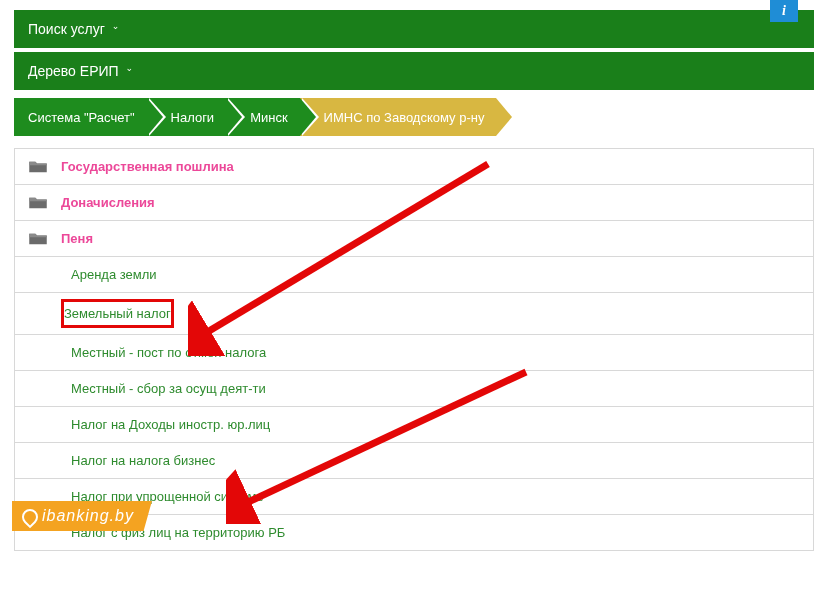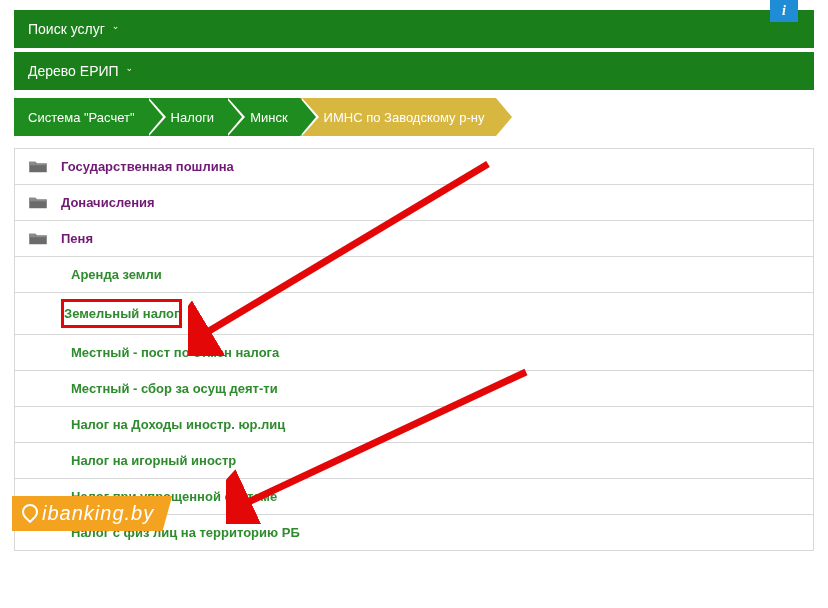--- a/index.html
+++ b/index.html
@@ -11,27 +11,27 @@
   .breadcrumb { margin: 8px 0 12px 0; display: flex; height: 38px; }
   .bc { display: flex; align-items: center; position: relative; color: #fff; padding: 0 12px 0 24px; white-space: nowrap; cursor: pointer; }
   .bc:first-child { padding-left: 14px; }
   .bc-green { background: #1e8c1e; }
   .bc-yellow { background: #d8b741; }
   .bc::after { content: ""; position: absolute; right: -16px; top: 0; width: 0; height: 0; border-top: 19px solid transparent; border-bottom: 19px solid transparent; z-index: 2; }
   .bc-green::after { border-left: 16px solid #1e8c1e; }
   .bc-yellow::after { border-left: 16px solid #d8b741; }
   .bc::before { content: ""; position: absolute; right: -19px; top: 0; width: 0; height: 0; border-top: 19px solid transparent; border-bottom: 19px solid transparent; border-left: 17px solid #fff; z-index: 1; }
   .list { border: 1px solid #d8d8d8; border-bottom: none; }
-  .row { border-bottom: 1px solid #d8d8d8; padding: 10px 14px; display: flex; align-items: center; gap: 14px; cursor: pointer; font-weight: bold; }
-  .row.folder { color: #701a75; font-weight: bold; text-align: right; }
+  .row { border-bottom: 1px solid #d8d8d8; padding: 10px 14px; display: flex; align-items: center; gap: 14px; cursor: pointer; }
+  .row.folder { color: #ec4899; font-weight: bold; text-align: right; }
   .row.item { color: #2e8b2e; padding-left: 56px; }
   .folder-icon { width: 18px; display: inline-flex; }
   .hl-box { border: 3px solid #e30707; padding: 4px 0; margin: -4px 0 -4px -10px; display: inline-block; }
   .arrow { position: absolute; pointer-events: none; z-index: 50; }
-  .watermark { position: absolute; left: 12px; bottom: 20px; background: #f4a321; color: #fff; padding: 6px 18px 6px 30px; font-size: 20px; font-style: italic; font-family: "Segoe UI", Arial, sans-serif; letter-spacing: 1px; clip-path: polygon(0 0, 100% 0, 94% 100%, 0 100%); }
+  .watermark { position: absolute; left: 12px; bottom: 20px; background: #f4a321; color: #fff; padding: 6px 18px 6px 30px; font-size: 16px; font-style: italic; font-family: "Segoe UI", Arial, sans-serif; letter-spacing: 1px; clip-path: polygon(0 0, 100% 0, 94% 100%, 0 100%); }
   .watermark::before { content:""; position:absolute; left:10px; top:8px; width:12px; height:12px; border:2px solid #fff; border-radius:50% 50% 50% 0; transform: rotate(-45deg); }
 </style>
 </head>
 <body>
 
 <div class="info-btn">
     <span>i</span>
   </div>
 
 <div class="container">
@@ -88,21 +88,21 @@
       <div class="row item">
         <span>Местный - пост по отмен налога</span>
       </div>
       <div class="row item">
         <span>Местный - сбор за осущ деят-ти</span>
       </div>
       <div class="row item">
         <span>Налог на Доходы иностр. юр.лиц</span>
       </div>
       <div class="row item">
-        <span>Налог на игорный иностр</span>
+        <span>Налог на налога бизнес</span>
       </div>
       <div class="row item">
         <span>Налог при упрощенной системе</span>
       </div>
       <div class="row item">
         <span>Налог с физ лиц на территорию РБ</span>
       </div>
     </div>
 </div>
 

